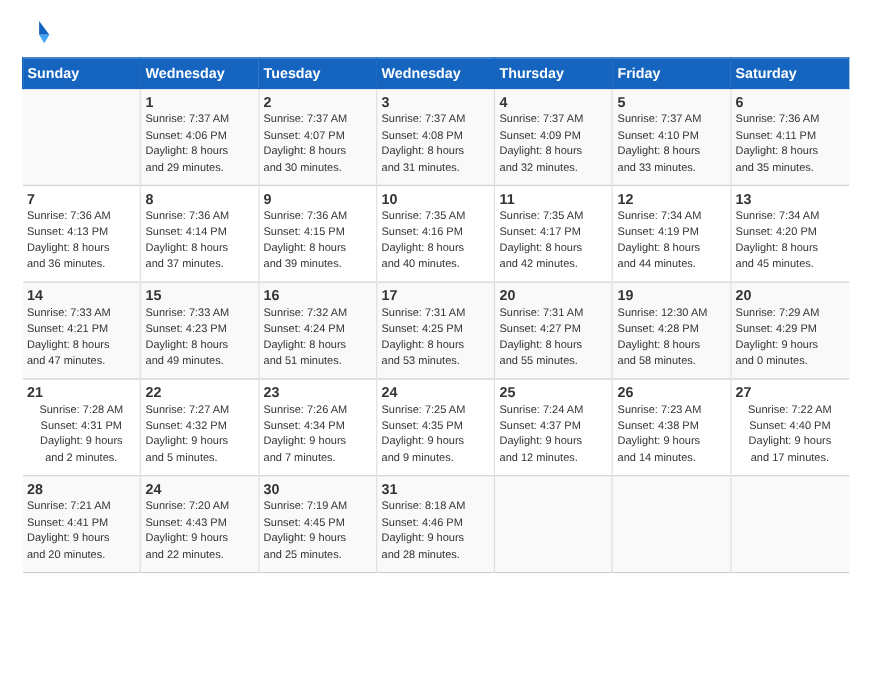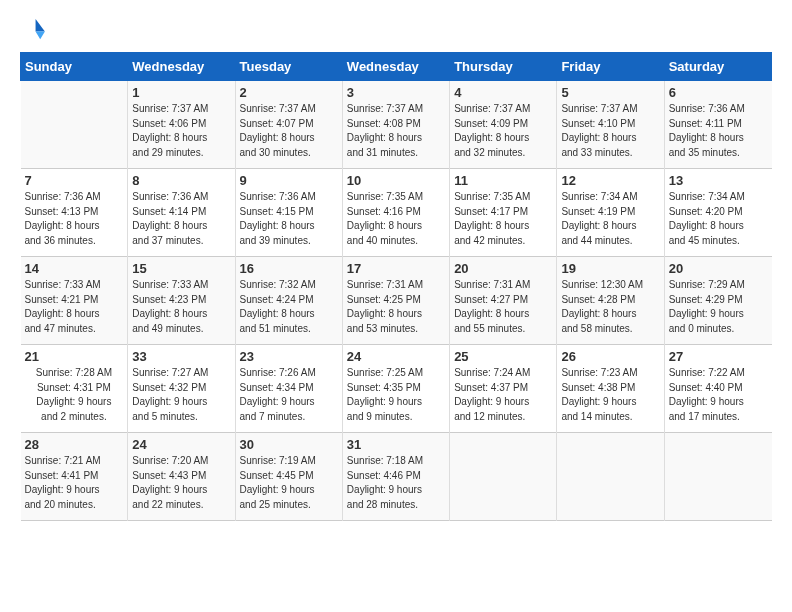--- a/index.html
+++ b/index.html
@@ -269,21 +269,21 @@
       </tr>
       <tr>
         <td>
           <div class="day-number">21</div>
           <div class="day-info" style="white-space: pre-line; text-align: center;">Sunrise: 7:28 AM
 Sunset: 4:31 PM
 Daylight: 9 hours
 and 2 minutes.</div>
         </td>
         <td>
-          <div class="day-number">33</div>
+          <div class="day-number">22</div>
           <div class="day-info" style="white-space: pre-line;">Sunrise: 7:27 AM
 Sunset: 4:32 PM
 Daylight: 9 hours
 and 5 minutes.</div>
         </td>
         <td>
           <div class="day-number">23</div>
           <div class="day-info" style="white-space: pre-line;">Sunrise: 7:26 AM
 Sunset: 4:34 PM
 Daylight: 9 hours
@@ -305,21 +305,21 @@
         </td>
         <td>
           <div class="day-number">26</div>
           <div class="day-info" style="white-space: pre-line;">Sunrise: 7:23 AM
 Sunset: 4:38 PM
 Daylight: 9 hours
 and 14 minutes.</div>
         </td>
         <td>
           <div class="day-number">27</div>
-          <div class="day-info" style="white-space: pre-line;">Sunrise: 7:22 AM
+          <div class="day-info" style="white-space: pre-line; text-align: center;">Sunrise: 7:22 AM
 Sunset: 4:40 PM
 Daylight: 9 hours
 and 17 minutes.</div>
         </td>
       </tr>
       <tr>
         <td>
           <div class="day-number">28</div>
           <div class="day-info" style="white-space: pre-line;">Sunrise: 7:21 AM
 Sunset: 4:41 PM
@@ -335,21 +335,21 @@
         </td>
         <td>
           <div class="day-number">30</div>
           <div class="day-info" style="white-space: pre-line;">Sunrise: 7:19 AM
 Sunset: 4:45 PM
 Daylight: 9 hours
 and 25 minutes.</div>
         </td>
         <td>
           <div class="day-number">31</div>
-          <div class="day-info" style="white-space: pre-line;">Sunrise: 7:18 AM
+          <div class="day-info" style="white-space: pre-line;">Sunrise: 8:18 AM
 Sunset: 4:46 PM
 Daylight: 9 hours
 and 28 minutes.</div>
         </td>
         <td></td>
         <td></td>
         <td></td>
       </tr>
     </tbody>
 </table>

